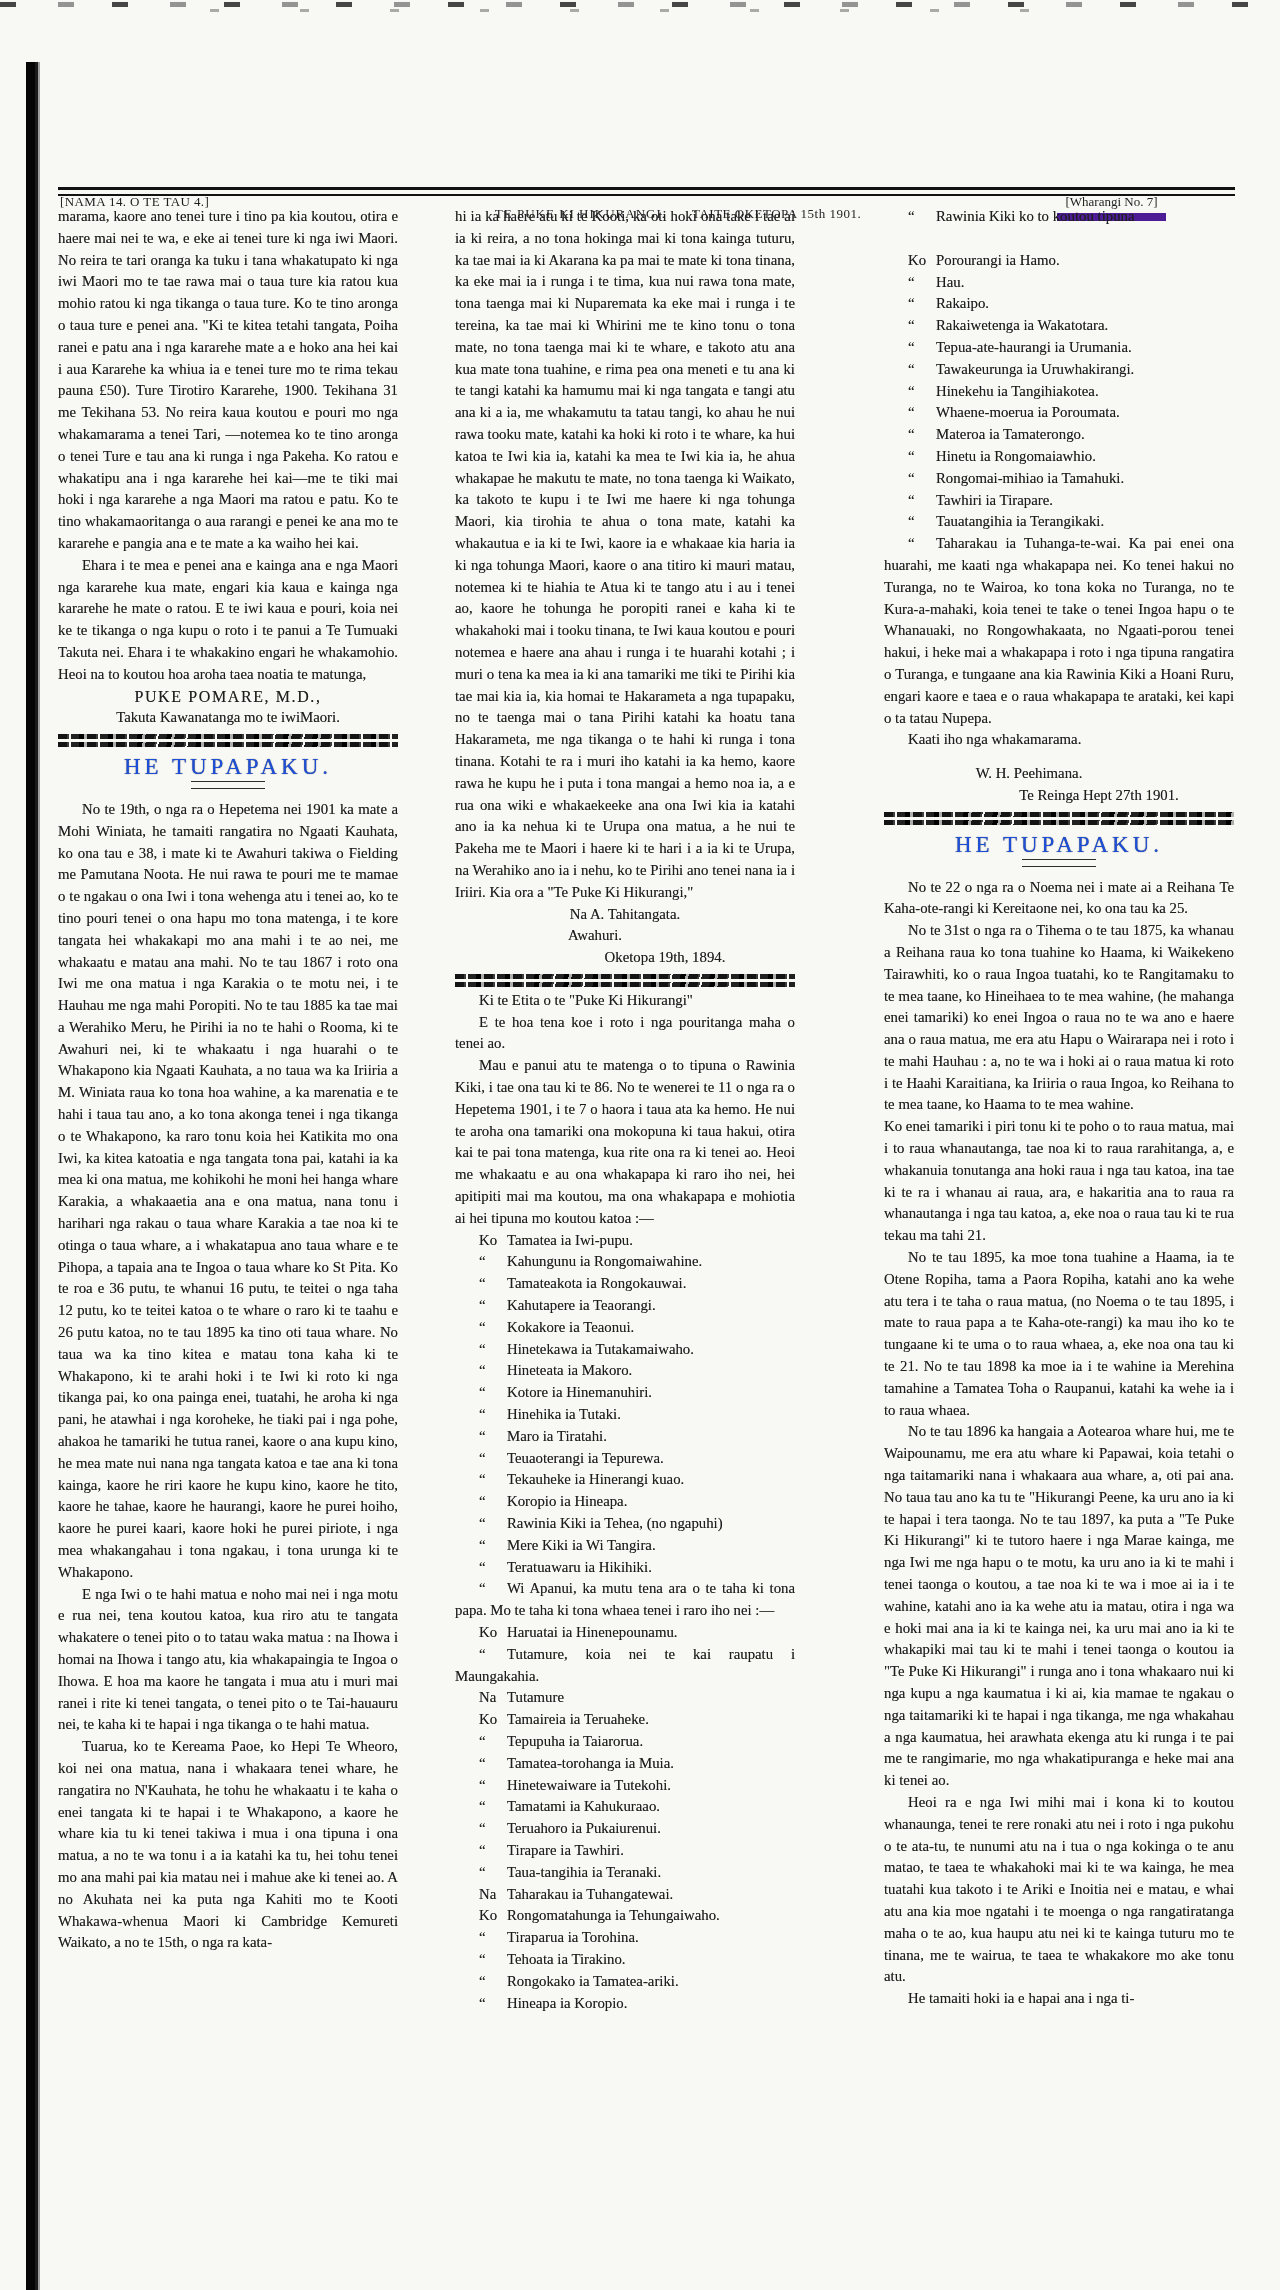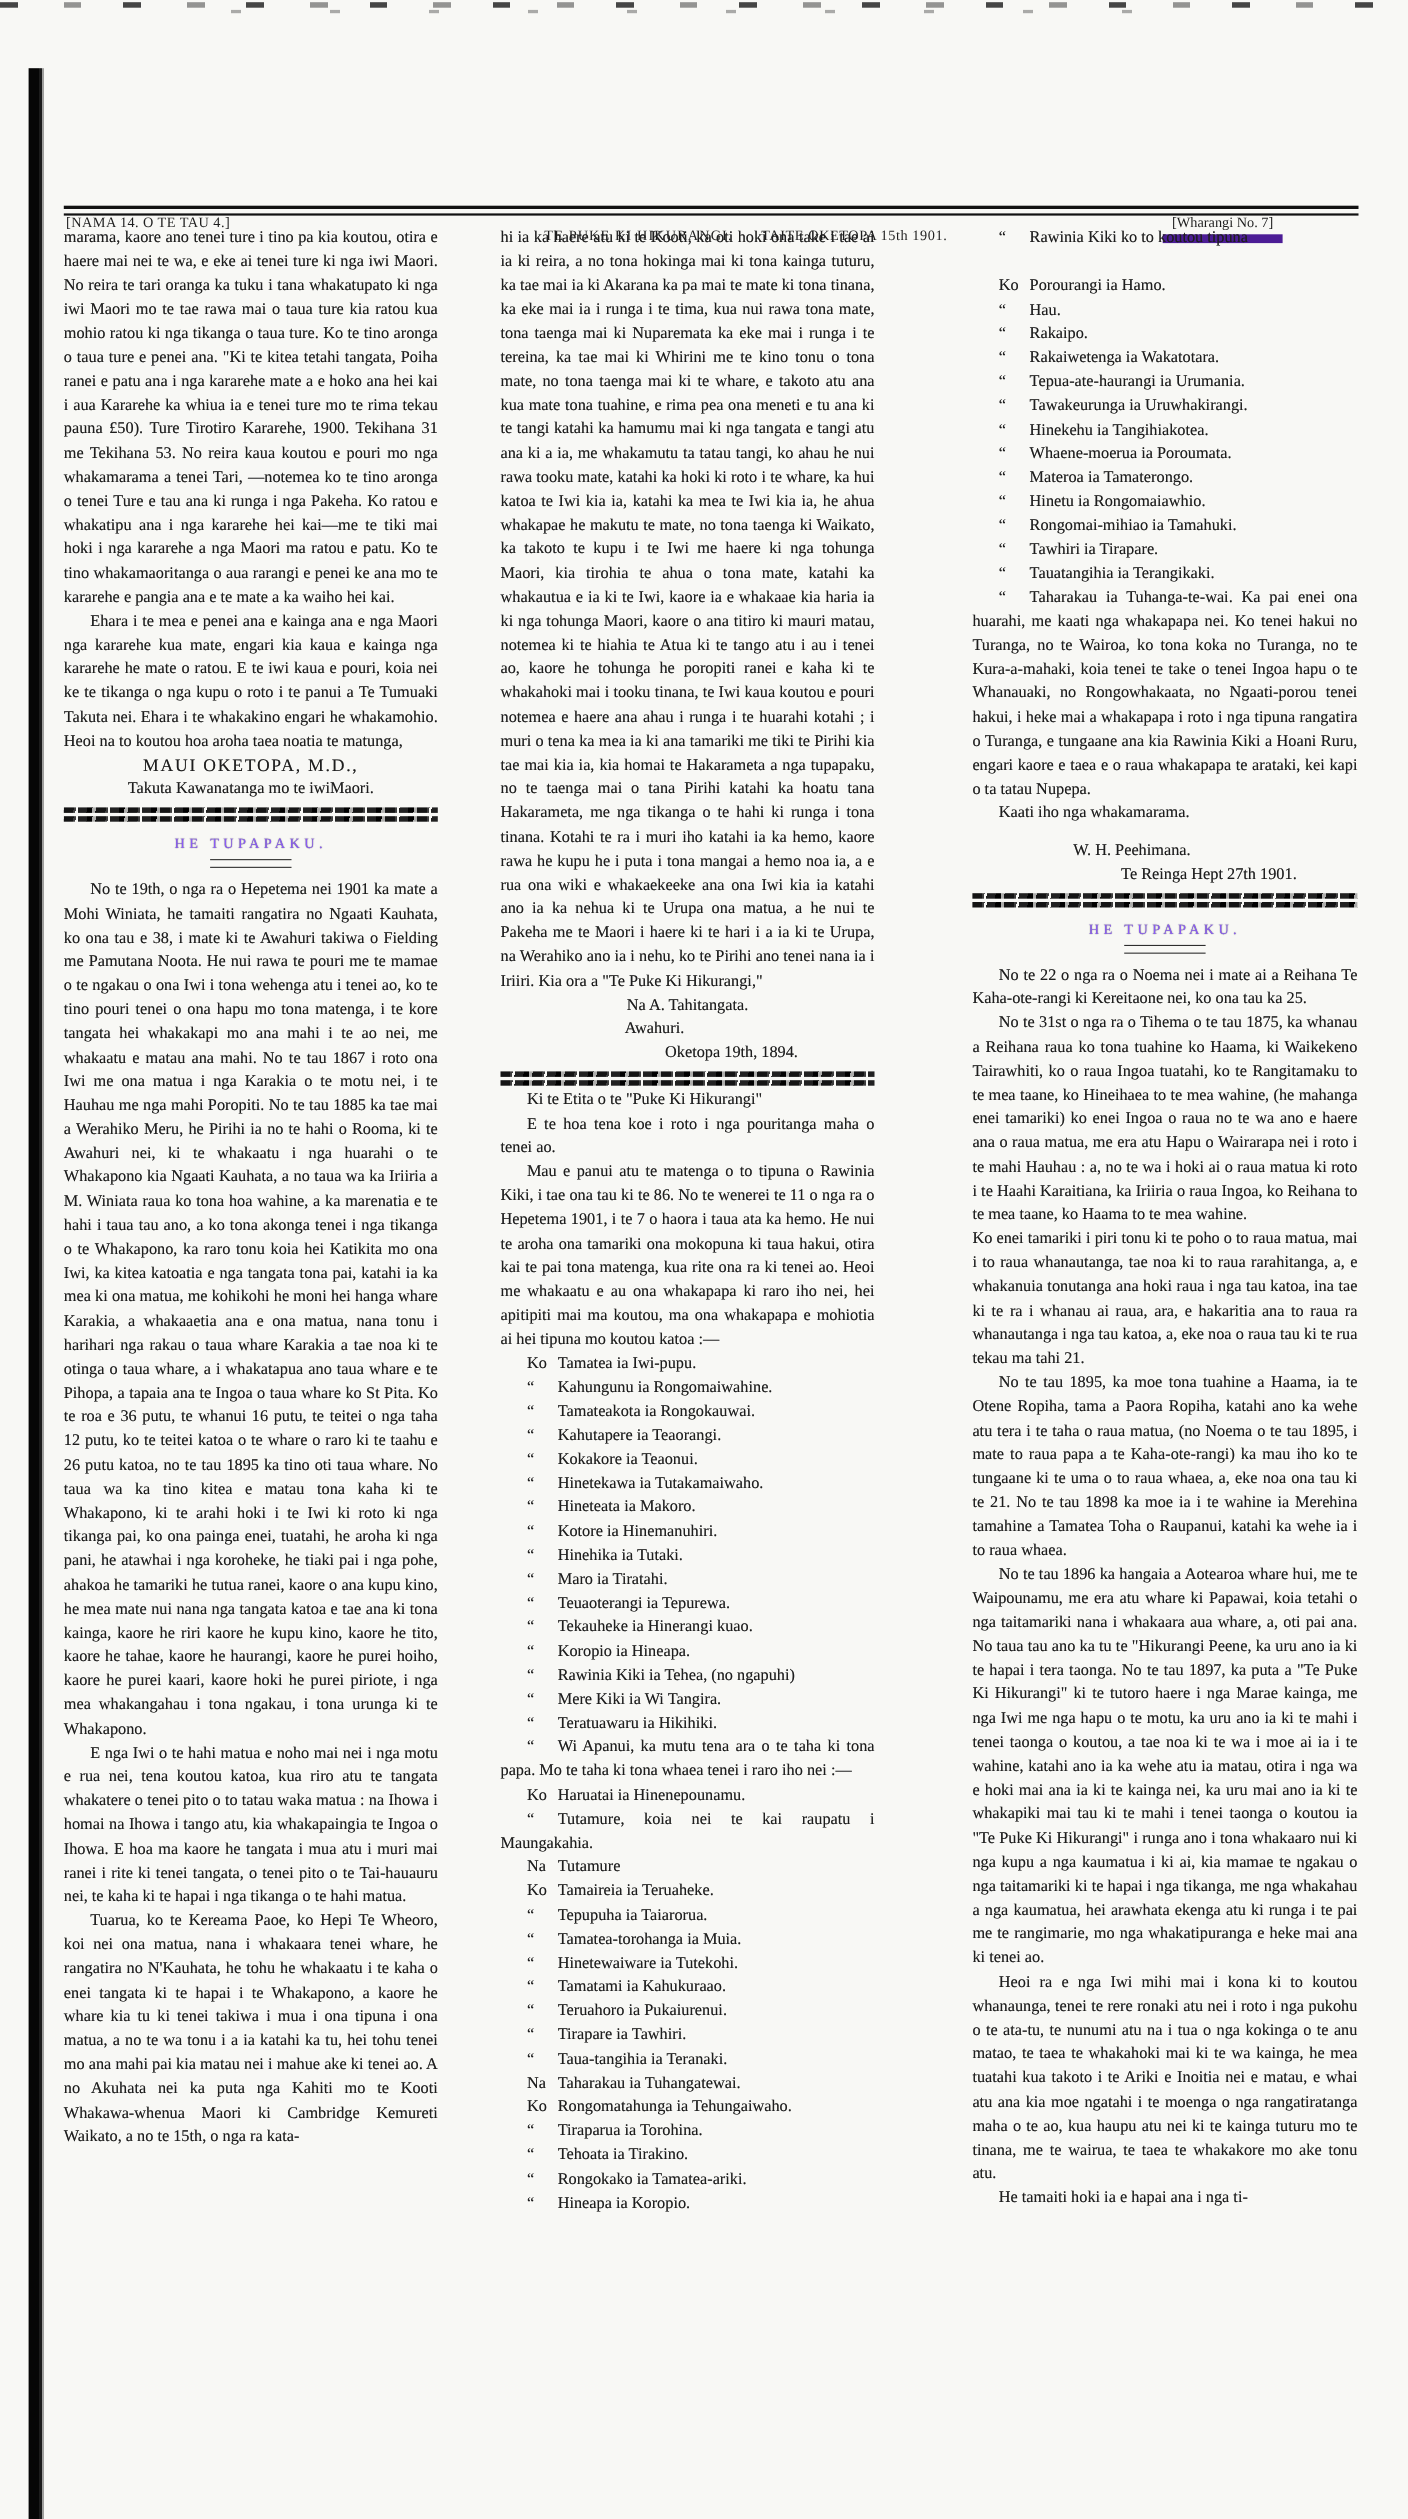--- a/index.html
+++ b/index.html
@@ -32,22 +32,22 @@
   #col1{left:58px;}
   #col2{left:455px;}
   #col3{left:884px;width:350px;}
   p.para{margin:0;}
   p.para.ind{text-indent:24px;}
   p.cline{margin:0;text-align:center;}
   p.cline.caps{letter-spacing:1.6px;font-size:16px;}
   .ornament{margin:5px 0 3px;}
   .orn-bar{height:5px;margin-bottom:3px;
     background:repeating-linear-gradient(97deg,#141414 0 9px,#3d3d3d 9px 11px,rgba(0,0,0,0) 11px 13px,#212121 13px 21px,#000 21px 26px,rgba(0,0,0,.3) 26px 29px);}
-  .sec-head{margin:9px 0 2px;text-align:center;font-size:13px;font-weight:400;
-    letter-spacing:4px;color:#8b5cf6;text-shadow:0 0 1px rgba(45,45,45,.85);}
+  .sec-head{margin:9px 0 2px;text-align:center;font-size:23px;font-weight:400;
+    letter-spacing:4px;color:#1d4ed8;text-shadow:0 0 1px rgba(45,45,45,.85);}
   .dash-rule{width:74px;height:6px;margin:3px auto 10px;
     border-top:1.6px solid #2e2e2e;border-bottom:1.6px solid #2e2e2e;}
   p.gen{margin:0;text-indent:24px;text-align:justify;}
   .gen-m{display:inline-block;width:28px;text-indent:0;}
   .spacer{height:22px;}
 </style>
 </head>
 <body>
 
 <div class="torn-top"></div>
@@ -57,21 +57,21 @@
 <div class="masthead">
   <span class="mh-left">[NAMA 14.  O TE TAU 4.]</span>
   <span class="mh-center"><span class="mh-title">TE PUKE KI HIKURANGI.</span><span class="mh-date">TAITE OKETOPA 15th  1901.</span></span>
   <span class="mh-right"><span>[Wharangi No. 7]</span></span>
 </div>
 <div class="double-rule"></div>
 
 <div class="col" id="col1">
     <p class="para">marama, kaore ano tenei ture i tino pa kia koutou, otira e haere mai nei te wa, e eke ai tenei ture ki nga iwi Maori.  No reira te tari oranga ka tuku i tana whakatupato ki nga iwi Maori mo te tae rawa mai o taua ture kia ratou kua mohio ratou ki nga tikanga o taua ture.  Ko te tino aronga o taua ture e penei ana.  "Ki te kitea tetahi tangata, Poiha ranei e patu ana i nga kararehe mate a e hoko ana hei kai i aua Kararehe ka whiua ia e tenei ture mo te rima tekau pauna £50).  Ture Tirotiro Kararehe, 1900.  Tekihana 31 me Tekihana 53.  No reira kaua koutou e pouri mo nga whakamarama a tenei Tari, —notemea ko te tino aronga o tenei Ture e tau ana ki runga i nga Pakeha.  Ko ratou e whakatipu ana i nga kararehe hei kai—me te tiki mai hoki i nga kararehe a nga Maori ma ratou e patu.  Ko te tino whakamaoritanga o aua rarangi e penei ke ana mo te kararehe e pangia ana e te mate a ka waiho hei kai.</p>
     <p class="para ind">Ehara i te mea e penei ana e kainga ana e nga Maori nga kararehe kua mate, engari kia kaua e kainga nga kararehe he mate o ratou.  E te iwi kaua e pouri, koia nei ke te tikanga o nga kupu o roto i te panui a Te Tumuaki Takuta nei.  Ehara i te whakakino engari he whakamohio.  Heoi na to koutou hoa aroha taea noatia te matunga,</p>
-    <p class="cline caps">MAUI OKETOPA, M.D.,</p>
+    <p class="cline caps">PUKE POMARE, M.D.,</p>
     <p class="cline">Takuta Kawanatanga mo te iwiMaori.</p>
     <div class="ornament">
       <div class="orn-bar"></div>
       <div class="orn-bar"></div>
     </div>
     <h2 class="sec-head">HE TUPAPAKU.</h2>
     <div class="dash-rule"></div>
     <p class="para ind">No te 19th, o nga ra o Hepetema nei 1901 ka mate a Mohi Winiata, he tamaiti rangatira no Ngaati Kauhata, ko ona tau e 38, i mate ki te Awahuri takiwa o Fielding me Pamutana Noota.  He nui rawa te pouri me te mamae o te ngakau o ona Iwi i tona wehenga atu i tenei ao, ko te tino pouri tenei o ona hapu mo tona matenga, i te kore tangata hei whakakapi mo ana mahi i te ao nei, me whakaatu e matau ana mahi.  No te tau 1867 i roto ona Iwi me ona matua i nga Karakia o te motu nei, i te Hauhau me nga mahi Poropiti.  No te tau 1885 ka tae mai a Werahiko Meru, he Pirihi ia no te hahi o Rooma, ki te Awahuri nei, ki te whakaatu i nga huarahi o te Whakapono kia Ngaati Kauhata, a no taua wa ka Iriiria a M. Winiata raua ko tona hoa wahine, a ka marenatia e te hahi i taua tau ano, a ko tona akonga tenei i nga tikanga o te Whakapono, ka raro tonu koia hei Katikita mo ona Iwi, ka kitea katoatia e nga tangata tona pai, katahi ia ka mea ki ona matua, me kohikohi he moni hei hanga whare Karakia, a whakaaetia ana e ona matua, nana tonu i harihari nga rakau o taua whare Karakia a tae noa ki te otinga o taua whare, a i whakatapua ano taua whare e te Pihopa, a tapaia ana te Ingoa o taua whare ko St Pita.  Ko te roa e 36 putu, te whanui 16 putu, te teitei o nga taha 12 putu, ko te teitei katoa o te whare o raro ki te taahu e 26 putu katoa, no te tau 1895 ka tino oti taua whare.  No taua wa ka tino kitea e matau tona kaha ki te Whakapono, ki te arahi hoki i te Iwi ki roto ki nga tikanga pai, ko ona painga enei, tuatahi, he aroha ki nga pani, he atawhai i nga koroheke, he tiaki pai i nga pohe, ahakoa he tamariki he tutua ranei, kaore o ana kupu kino, he mea mate nui nana nga tangata katoa e tae ana ki tona kainga, kaore he riri kaore he kupu kino, kaore he tito, kaore he tahae, kaore he haurangi, kaore he purei hoiho, kaore he purei kaari, kaore hoki he purei piriote, i nga mea whakangahau i tona ngakau, i tona urunga ki te Whakapono.</p>
     <p class="para ind">E nga Iwi o te hahi matua e noho mai nei i nga motu e rua nei, tena koutou katoa, kua riro atu te tangata whakatere o tenei pito o to tatau waka matua : na Ihowa i homai na Ihowa i tango atu, kia whakapaingia te Ingoa o Ihowa.  E hoa ma kaore he tangata i mua atu i muri mai ranei i rite ki tenei tangata, o tenei pito o te Tai-hauauru nei, te kaha ki te hapai i nga tikanga o te hahi matua.</p>
     <p class="para ind">Tuarua, ko te Kereama Paoe, ko Hepi Te Wheoro, koi nei ona matua, nana i whakaara tenei whare, he rangatira no N'Kauhata, he tohu he whakaatu i te kaha o enei tangata ki te hapai i te Whakapono, a kaore he whare kia tu ki tenei takiwa i mua i ona tipuna i ona matua, a no te wa tonu i a ia katahi ka tu, hei tohu tenei mo ana mahi pai kia matau nei i mahue ake ki tenei ao.  A no Akuhata nei ka puta nga Kahiti mo te Kooti Whakawa-whenua Maori ki Cambridge Kemureti Waikato, a no te 15th, o nga ra kata-</p>

